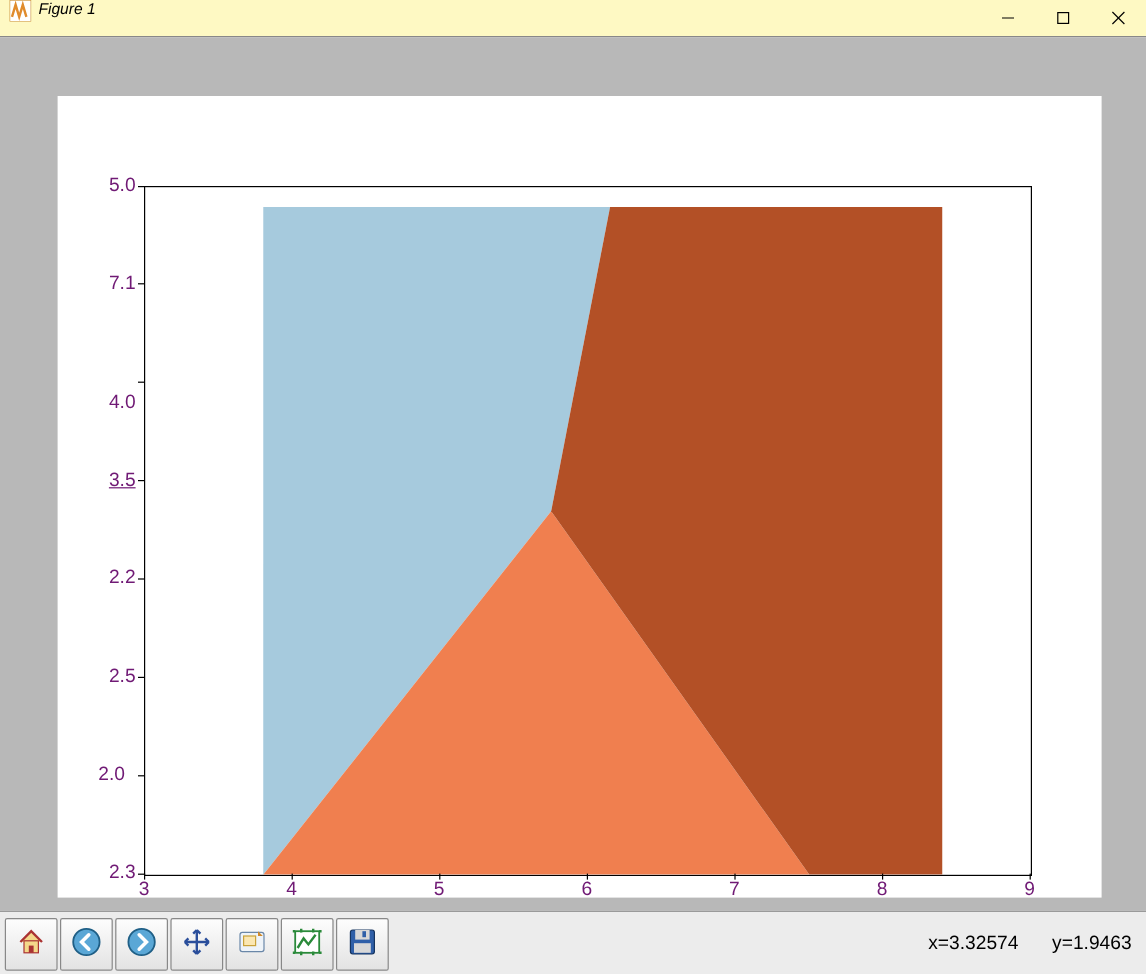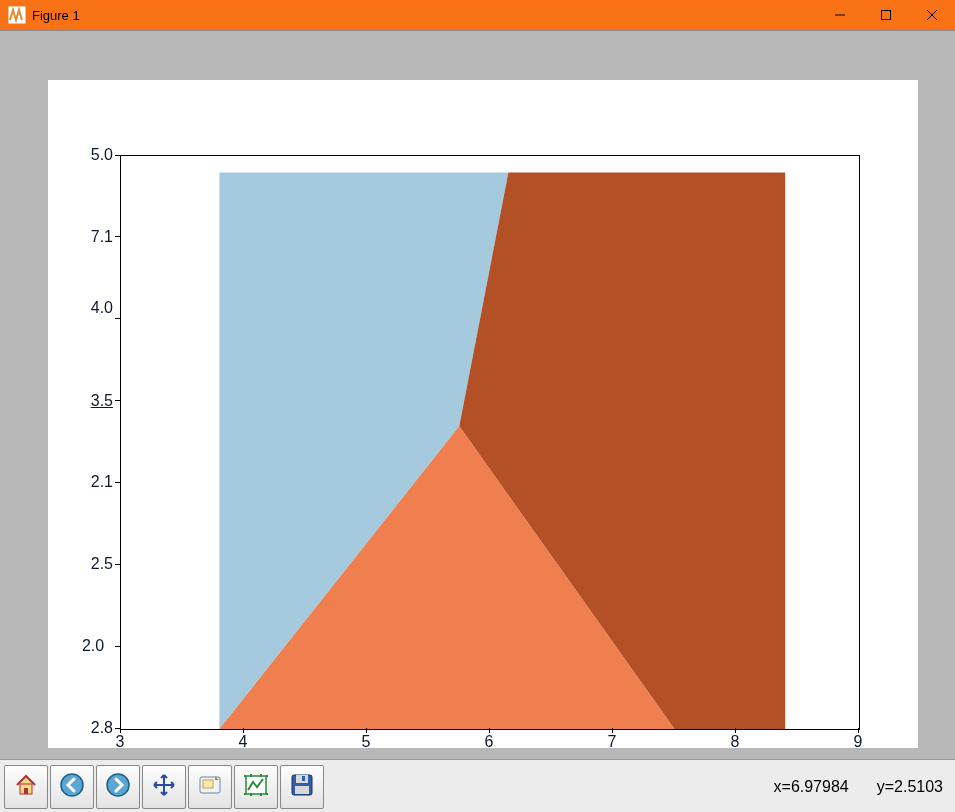--- a/index.html
+++ b/index.html
@@ -1,26 +1,26 @@
 <!DOCTYPE html>
 <html><head>
 <meta charset="utf-8">
 <style>
   html,body{margin:0;padding:0;width:955px;height:812px;font-family:"Segoe UI",Arial,sans-serif;background:#fff;overflow:hidden;}
-  .titlebar{height:30px;background:#f97316;display:flex;align-items:center;border-bottom:1px solid #888;position:relative;}
+  .titlebar{height:30px;background:#fef9c3;display:flex;border-bottom:1px solid #888;position:relative;font-style:italic;}
   .titlebar .app-icon{width:18px;height:18px;margin:0 6px 0 8px;}
   .titlebar .title{font-size:13px;color:#000;}
   .win-controls{position:absolute;right:0;top:0;height:30px;display:flex;}
   .win-btn{width:46px;height:30px;display:flex;align-items:center;justify-content:center;}
   .win-btn svg{stroke:#000;stroke-width:1;fill:none;}
   .canvas-area{background:#b8b8b8;height:728px;position:relative;}
   .figure{position:absolute;left:0;top:14px;width:955px;height:714px;background:#b8b8b8;}
   .plot-box{position:absolute;left:48px;top:35px;width:870px;height:668px;background:#fff;}
   .axes{position:absolute;left:120px;top:110px;width:740px;height:575px;border:1px solid #000;box-sizing:border-box;background:#fff;overflow:hidden;}
-  .tick{position:absolute;font-size:16px;color:#0f172a;}
+  .tick{position:absolute;font-size:16px;color:#701a75;}
   .ytick{right:842px;transform:translateY(-50%);text-align:right;width:40px;}
   .xtick{top:688px;transform:translateX(-50%);}
   .tickmark{position:absolute;background:#000;}
   .toolbar{height:54px;background:#ececec;border-top:1px solid #9a9a9a;display:flex;align-items:center;padding:0 4px;position:relative;}
   .tool-btn{width:42px;height:42px;border:1px solid #888;background:linear-gradient(#fdfdfd,#e3e3e3);margin-right:2px;display:flex;align-items:center;justify-content:center;border-radius:2px;}
   .status{position:absolute;right:12px;top:0;height:54px;display:flex;align-items:center;font-size:16px;color:#000;gap:28px;}
 </style>
 </head>
 <body>
 
@@ -70,31 +70,31 @@
         <div class="tick xtick" style="left: 366px;">5</div>
         <div class="tickmark" style="left: 365.5px; top: 683px; width: 1px; height: 5px;"></div>
         <div class="tick xtick" style="left: 489px;">6</div>
         <div class="tickmark" style="left: 488.5px; top: 683px; width: 1px; height: 5px;"></div>
         <div class="tick xtick" style="left: 612px;">7</div>
         <div class="tickmark" style="left: 611.5px; top: 683px; width: 1px; height: 5px;"></div>
         <div class="tick xtick" style="left: 735px;">8</div>
         <div class="tickmark" style="left: 734.5px; top: 683px; width: 1px; height: 5px;"></div>
         <div class="tick xtick" style="left: 858px;">9</div>
         <div class="tickmark" style="left: 857.5px; top: 683px; width: 1px; height: 5px;"></div>
-        <div class="tick ytick" style="top: 683px;">2.8</div>
+        <div class="tick ytick" style="top: 683px;">2.3</div>
         <div class="tickmark" style="top: 682.5px; left: 115px; height: 1px; width: 5px;"></div>
         <div class="tick ytick" style="top: 601.143px; text-align: center;">2.0</div>
         <div class="tickmark" style="top: 600.643px; left: 115px; height: 1px; width: 5px;"></div>
         <div class="tick ytick" style="top: 519.286px; text-align: right;">2.5</div>
         <div class="tickmark" style="top: 518.786px; left: 115px; height: 1px; width: 5px;"></div>
-        <div class="tick ytick" style="top: 437.429px;">2.1</div>
+        <div class="tick ytick" style="top: 437.429px;">2.2</div>
         <div class="tickmark" style="top: 436.929px; left: 115px; height: 1px; width: 5px;"></div>
         <div class="tick ytick" style="top: 355.571px; text-decoration: underline;">3.5</div>
         <div class="tickmark" style="top: 355.071px; left: 115px; height: 1px; width: 5px;"></div>
-        <div class="tick ytick" style="top: 263px; text-align: right;">4.0</div>
+        <div class="tick ytick" style="top: 291px; text-align: right;">4.0</div>
         <div class="tickmark" style="top: 273.214px; left: 115px; height: 1px; width: 5px;"></div>
         <div class="tick ytick" style="top: 191.857px;">7.1</div>
         <div class="tickmark" style="top: 191.357px; left: 115px; height: 1px; width: 5px;"></div>
         <div class="tick ytick" style="top: 110px;">5.0</div>
         <div class="tickmark" style="top: 109.5px; left: 115px; height: 1px; width: 5px;"></div>
       </div>
   </div>
 </div>
 
 <div class="toolbar">
@@ -148,16 +148,16 @@
   <div class="tool-btn">
     <span>
     <svg width="26" height="26" viewBox="0 0 26 26">
       <rect x="3" y="3" width="20" height="20" rx="2" fill="#2f5fa8" stroke="#16345f"></rect>
       <rect x="7" y="3" width="12" height="8" fill="#d8d8d8"></rect>
       <rect x="13" y="4" width="3" height="5" fill="#2f5fa8"></rect>
       <rect x="6" y="14" width="14" height="8" fill="#d8d8d8"></rect>
     </svg></span>
   </div>
   <div class="status">
-    <span>x=6.97984</span>
-    <span>y=2.5103</span>
+    <span>x=3.32574</span>
+    <span>y=1.9463</span>
   </div>
 </div>
 
 </body></html>

